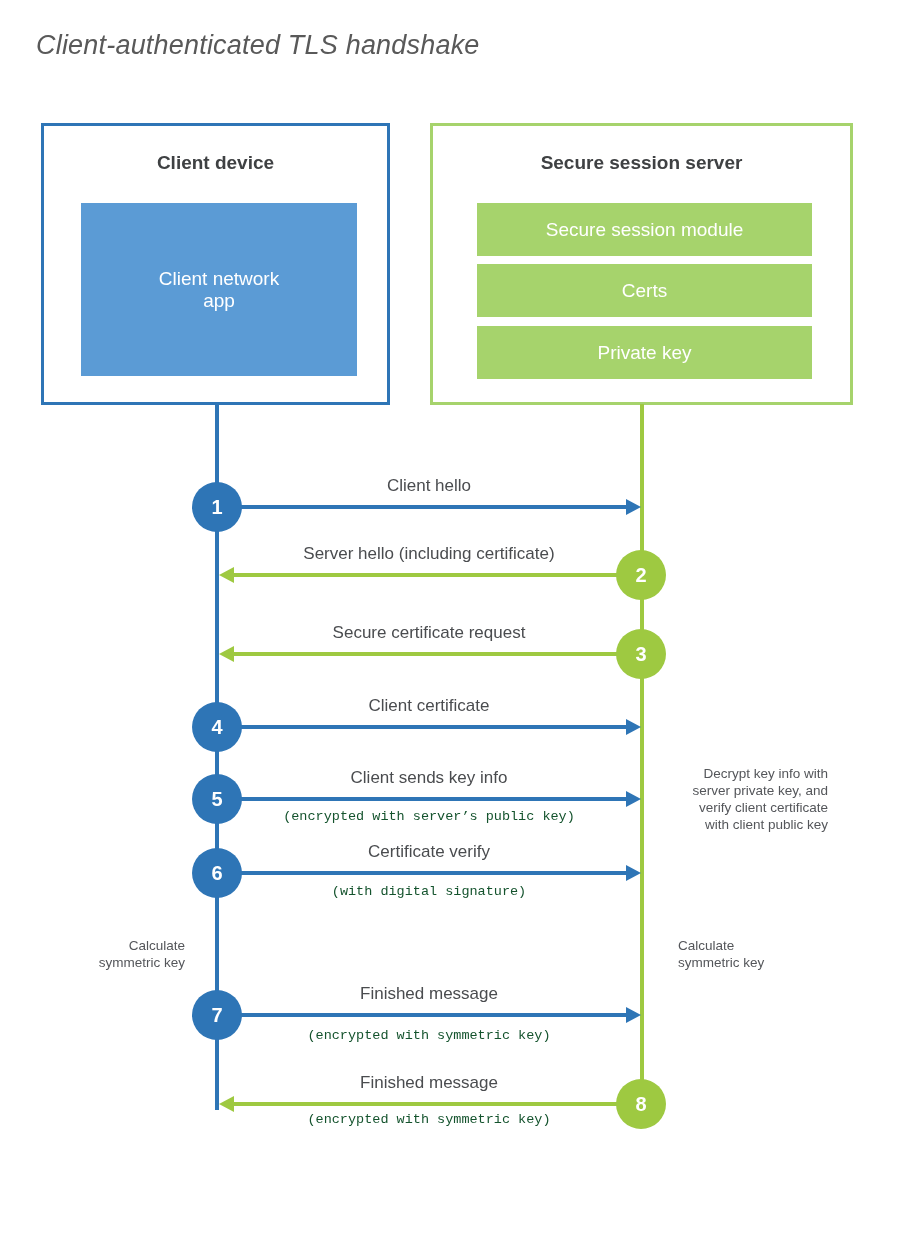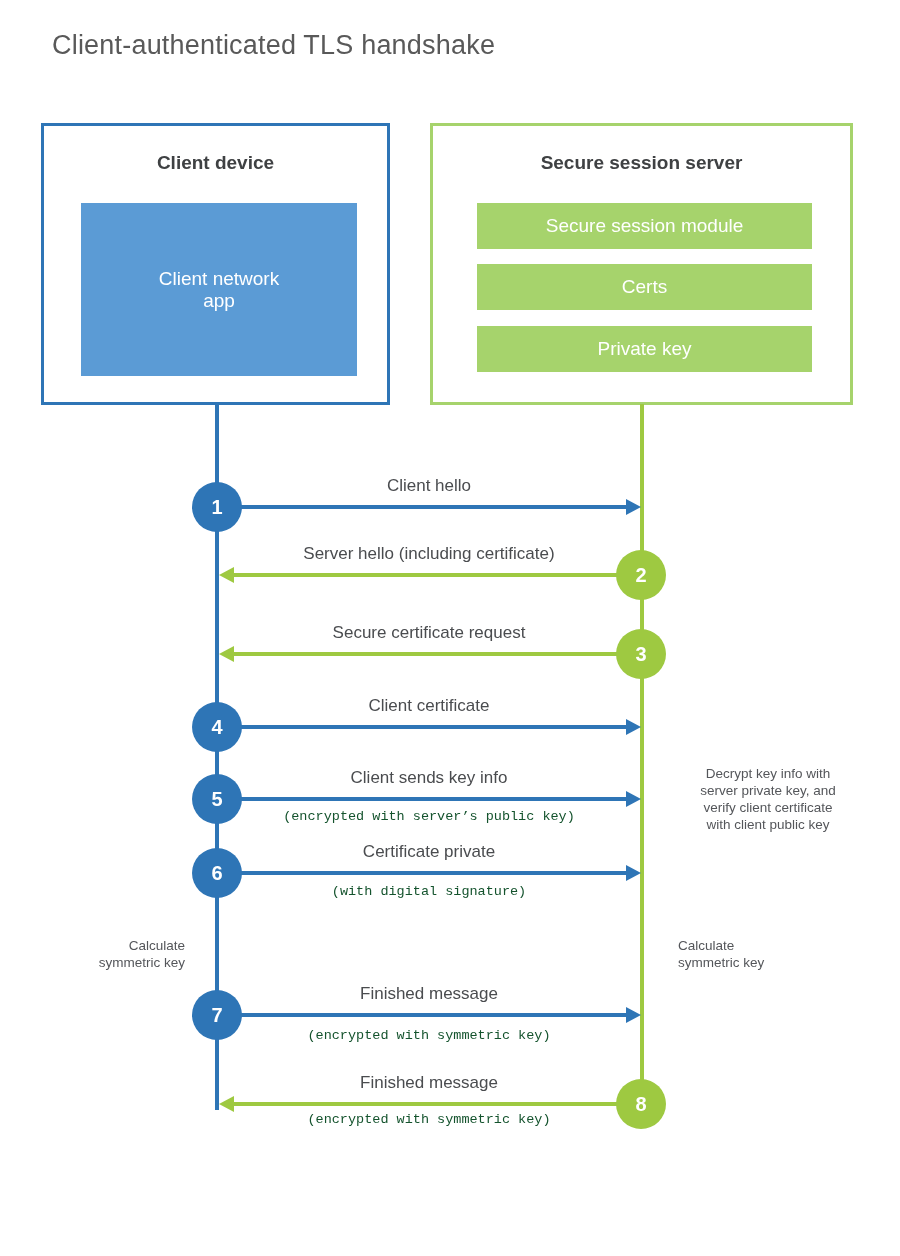--- a/index.html
+++ b/index.html
@@ -9,26 +9,27 @@
   .canvas {
     position: relative;
     width: 900px;
     height: 1256px;
     background: #ffffff;
     overflow: hidden;
   }
 
   .page-title {
     position: absolute;
-    left: 52px;
+    left: 36px;
     top: 30px;
     font-size: 27px;
     font-weight: 300;
     color: #595959;
     letter-spacing: 0.2px;
+    font-style: italic;
   }
 
   
   .device-box {
     position: absolute;
     background: #ffffff;
   }
   .client-box {
     left: 41px; top: 123px;
     width: 349px; height: 282px;
@@ -56,21 +57,21 @@
     line-height: 22px;
     display: flex;
     align-items: center;
     justify-content: center;
     text-align: center;
     white-space: pre-line;
   }
   .server-bar {
     position: absolute;
     left: 44px;
-    width: 335px; height: 46px;
+    width: 335px; height: 53px;
     background: #a6d36c;
     color: #ffffff;
     font-size: 19px;
     display: flex;
     align-items: center;
     justify-content: center;
     text-align: center;
   }
   .bar-0 { top: 77px; }
   .bar-1 { top: 138px; }
@@ -127,21 +128,21 @@
 
   
   .note {
     position: absolute;
     font-size: 13.5px;
     line-height: 17px;
     color: #54565a;
     white-space: pre-line;
     z-index: 2;
   }
-  .note-decrypt { left: 668px; top: 765px; width: 160px; text-align: center; margin-left: 20px; }
+  .note-decrypt { left: 668px; top: 765px; width: 160px; text-align: right; }
   .note-calc-left { left: 65px; top: 937px; width: 120px; text-align: right; }
   .note-calc-right { left: 678px; top: 937px; width: 120px; text-align: left; }
 </style>
 </head>
 <body>
 
 <div class="canvas">
 
   <div class="page-title">Client-authenticated TLS handshake</div>
 
@@ -191,21 +192,21 @@
 
   <div>
     <div class="msg-label" style="top:768px">Client sends key info</div>
     <div class="arrow-line blue" style="top:797px"></div>
     <div class="arrow-head right" style="top:791px"></div>
     <div class="step-circle blue" style="top:774px">5</div>
     <div class="msg-sub" style="top:809px">(encrypted with server’s public key)</div>
   </div>
 
   <div>
-    <div class="msg-label" style="top:842px">Certificate private</div>
+    <div class="msg-label" style="top:842px">Certificate verify</div>
     <div class="arrow-line blue" style="top:871px"></div>
     <div class="arrow-head right" style="top:865px"></div>
     <div class="step-circle blue" style="top:848px">6</div>
     <div class="msg-sub" style="top:884px">(with digital signature)</div>
   </div>
 
   <div>
     <div class="msg-label" style="top:984px">Finished message</div>
     <div class="arrow-line blue" style="top:1013px"></div>
     <div class="arrow-head right" style="top:1007px"></div>

